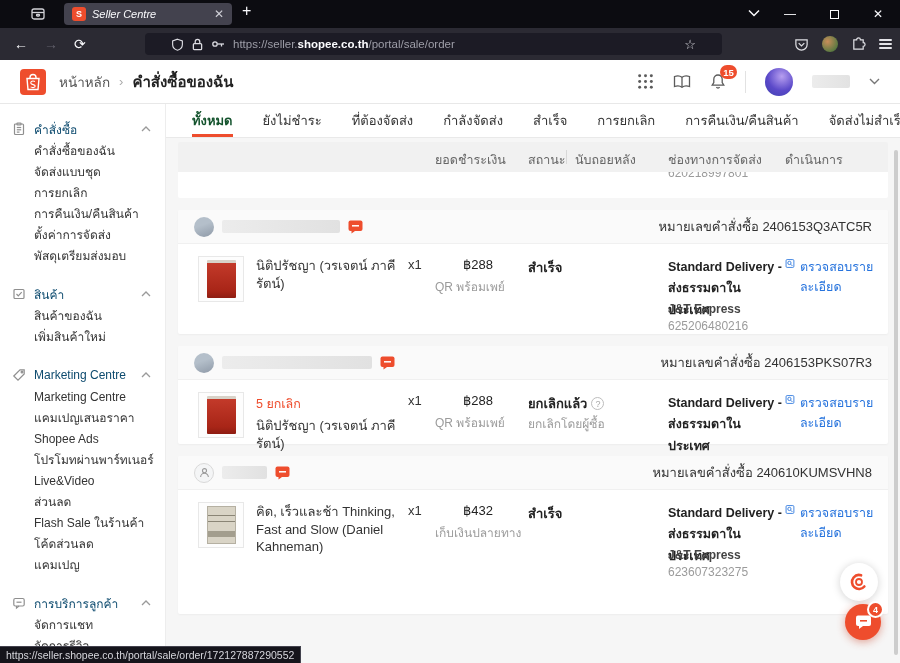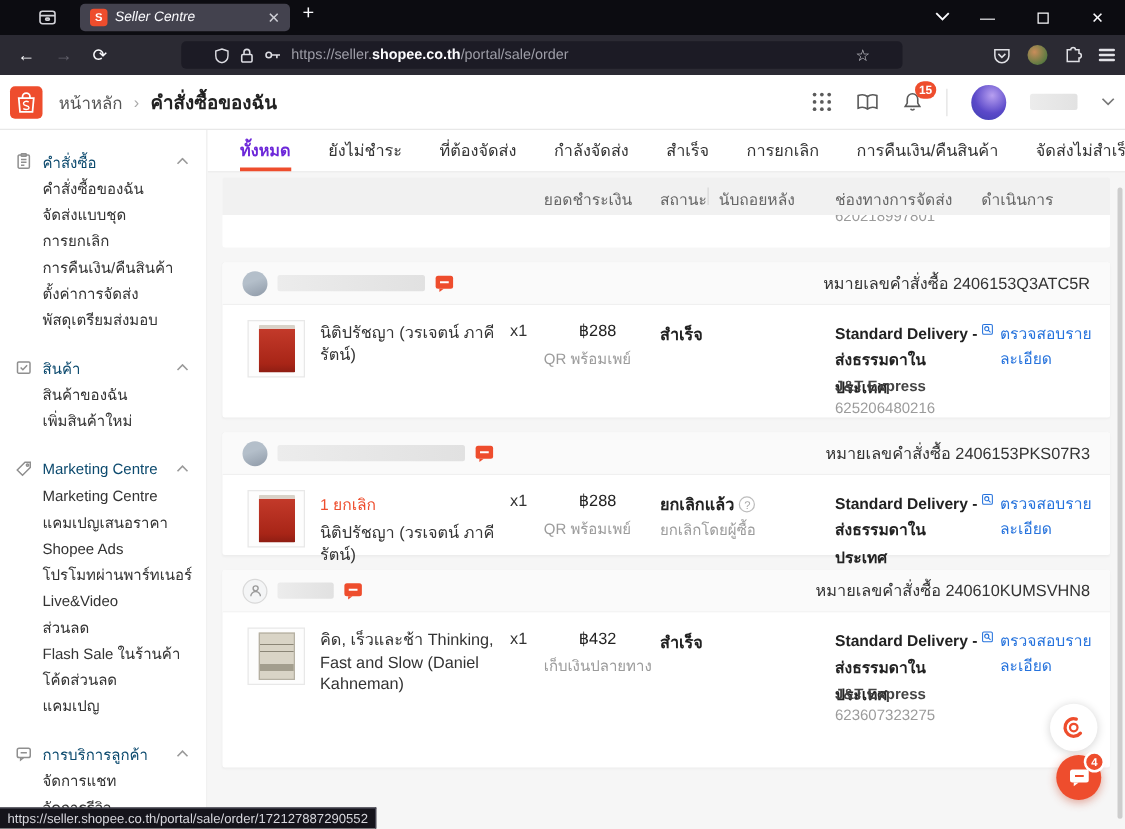--- a/index.html
+++ b/index.html
@@ -36,21 +36,21 @@
   .url-domain { color:#fbfbfe; font-weight:bold; }
   .url-star { margin-left:auto; color:#d8d8de; font-size:13px; }
   .nav-right { position:absolute; right:8px; top:5px; height:22px; display:flex; gap:13px; align-items:center; }
   .mini-avatar { width:16px; height:16px; border-radius:50%;
                  background:radial-gradient(circle at 35% 35%, #c98d5a, #5d7a42 70%, #37502a); }
   .burger { display:flex; flex-direction:column; gap:2.5px; }
   .burger div { width:13px; height:1.8px; background:#e3e3e8; border-radius:1px; }
 
   
   .pagehead { position:absolute; top:60px; left:0; width:900px; height:44px; background:#fff;
-              border-bottom:1px solid #e8e8e8; display:flex; align-items:center; padding:0 8px; }
+              border-bottom:1px solid #e8e8e8; display:flex; align-items:center; padding:0 20px; }
   .logo { width:26px; height:26px; background:#ee4d2d; border-radius:4px; display:flex;
           align-items:center; justify-content:center; flex:none; }
   .bc-home { color:#555; font-size:13.5px; margin-left:13px; }
   .bc-sep { color:#aaa; margin:0 9px; font-size:13px; }
   .bc-cur { color:#222; font-size:15px; font-weight:bold; }
   .head-right { margin-left:auto; display:flex; align-items:center; gap:19px; }
   .bell-wrap { position:relative; }
   .notif-badge { position:absolute; top:-8px; right:-11px; min-width:17px; height:14px; background:#ee4d2d;
                  color:#fff; border-radius:8px; font-size:9.5px; display:flex; align-items:center;
                  justify-content:center; padding:0 3px; font-weight:bold; }
@@ -65,21 +65,21 @@
   .sec { margin-bottom:15px; }
   .sec-head { display:flex; align-items:center; padding:0 14px 0 12px; height:24px; color:#0c4a6e; gap:8px; }
   .sec-title { flex:1; white-space:nowrap; }
   .sec-item { height:21px; line-height:21px; padding-left:34px; color:#333; white-space:nowrap; cursor:pointer; }
 
   
   .main { position:absolute; left:166px; top:104px; right:0; bottom:0; background:#f6f6f6; overflow:hidden; }
   .tabsrow { height:34px; background:#fff; border-bottom:1px solid #e9e9e9; display:flex;
              align-items:stretch; padding-left:26px; gap:30px; font-size:13px; color:#333; }
   .tabitem { display:flex; align-items:center; border-bottom:3px solid transparent; padding-top:2px; cursor:pointer; white-space:nowrap; }
-  .tabitem.active { color:#6d28d9; border-bottom-color:#ee4d2d; font-weight:bold; }
+  .tabitem.active { color:#14532d; border-bottom-color:#ee4d2d; font-weight:bold; }
 
   .listwrap { padding:4px 12px 0; }
   .thead { height:30px; background:#f1f1f1; position:relative; color:#666; font-size:12.5px; border-radius:2px 2px 0 0; }
   .thead span { position:absolute; top:8px; white-space:nowrap; }
   .vdiv { position:absolute; left:388px; top:8px; width:1px; height:14px; background:#d8d8d8; }
 
   .c-prod   { left:20px;margin-top:28px; }
   .c-price  { left:257px; }
   .c-status { left:350px; }
   .c-count  { left:397px; }
@@ -405,21 +405,21 @@
               <path d="M3.5 11 L3.5 13.5 L7 11 Z" fill="#ee4d2d"></path>
               <line x1="4" y1="5.8" x2="11" y2="5.8" stroke="#fff" stroke-width="1.5"></line>
             </svg>
         </span>
         <span class="ordno"><span>หมายเลขคำสั่งซื้อ</span> <span>2406153PKS07R3</span></span>
       </div>
       <div class="cbody h64">
         <span class="thumb">
             <span class="redbook"></span>
           </span>
-        <span class="ctag">1 ยกเลิก</span>
+        <span class="ctag">5 ยกเลิก</span>
         <span class="pname low">นิติปรัชญา (วรเจตน์ ภาคีรัตน์)</span>
         <span class="qty">x1</span>
         <span class="price">฿288</span>
         <span class="pay">QR พร้อมเพย์</span>
         <span class="status">
           <span>ยกเลิกแล้ว</span>
           <span class="qicon">?</span>
         </span>
         <span class="ssub">ยกเลิกโดยผู้ซื้อ</span>
         <span class="ship">Standard Delivery - ส่งธรรมดาในประเทศ</span>

